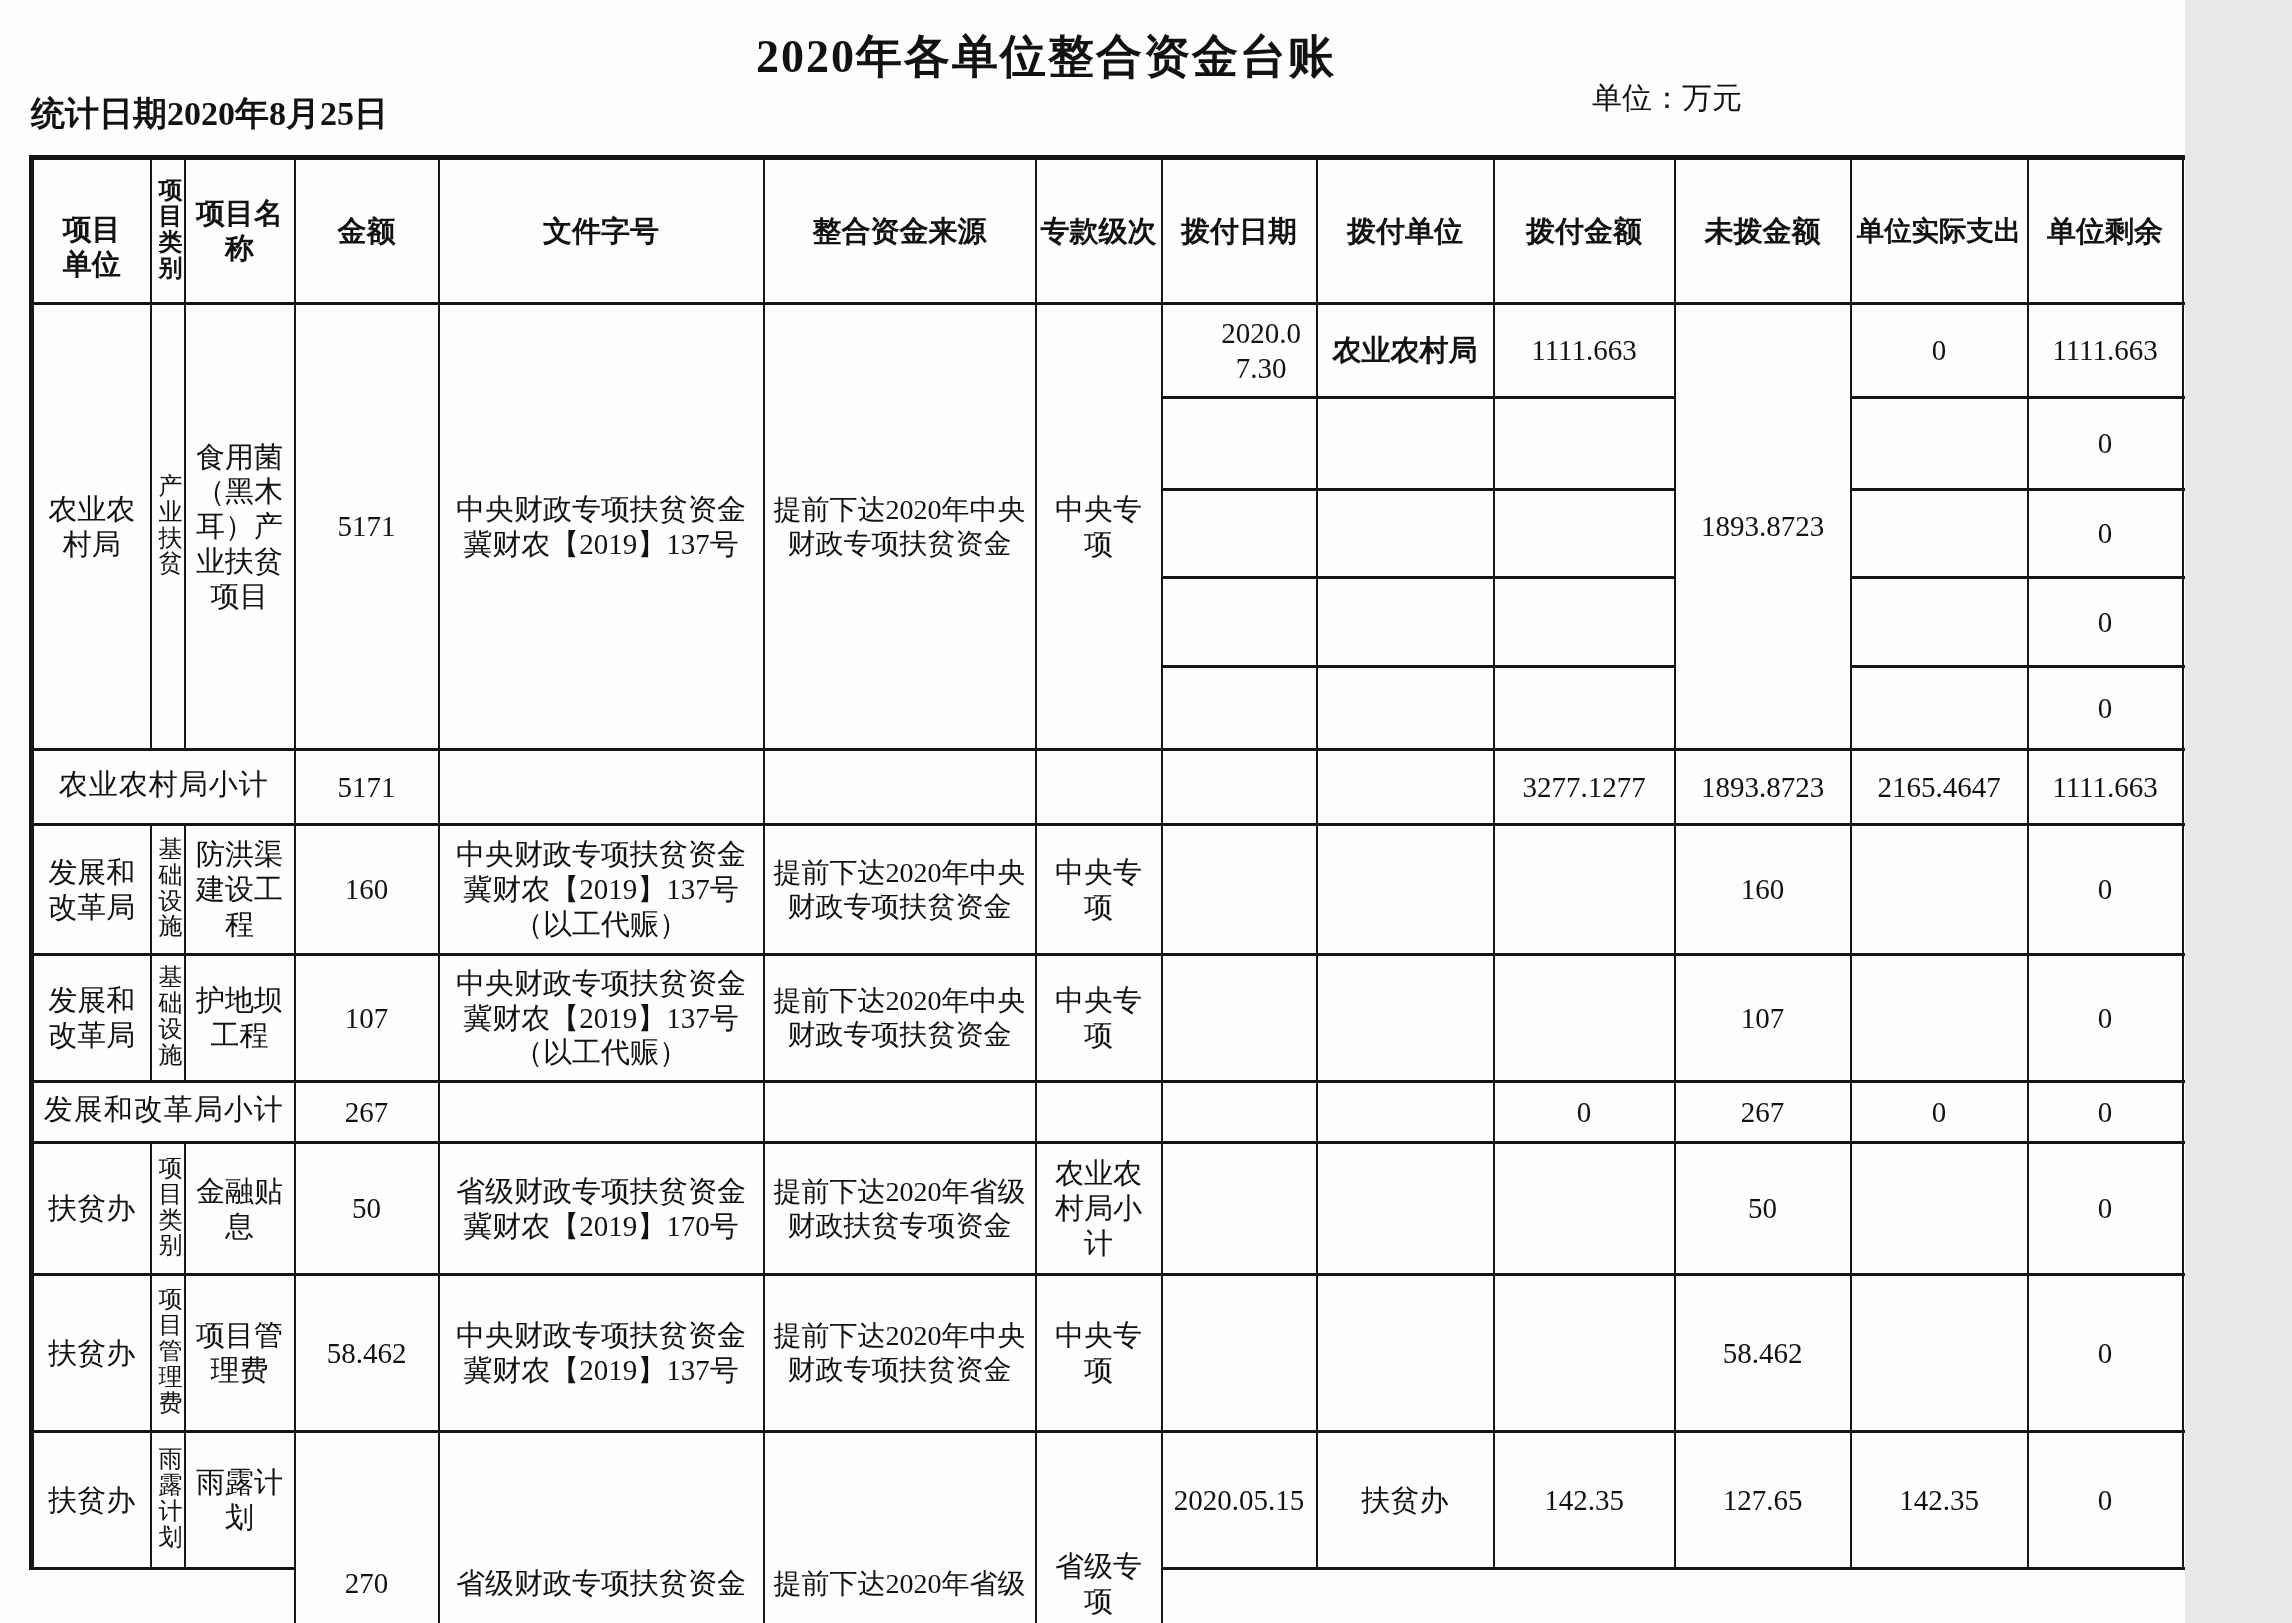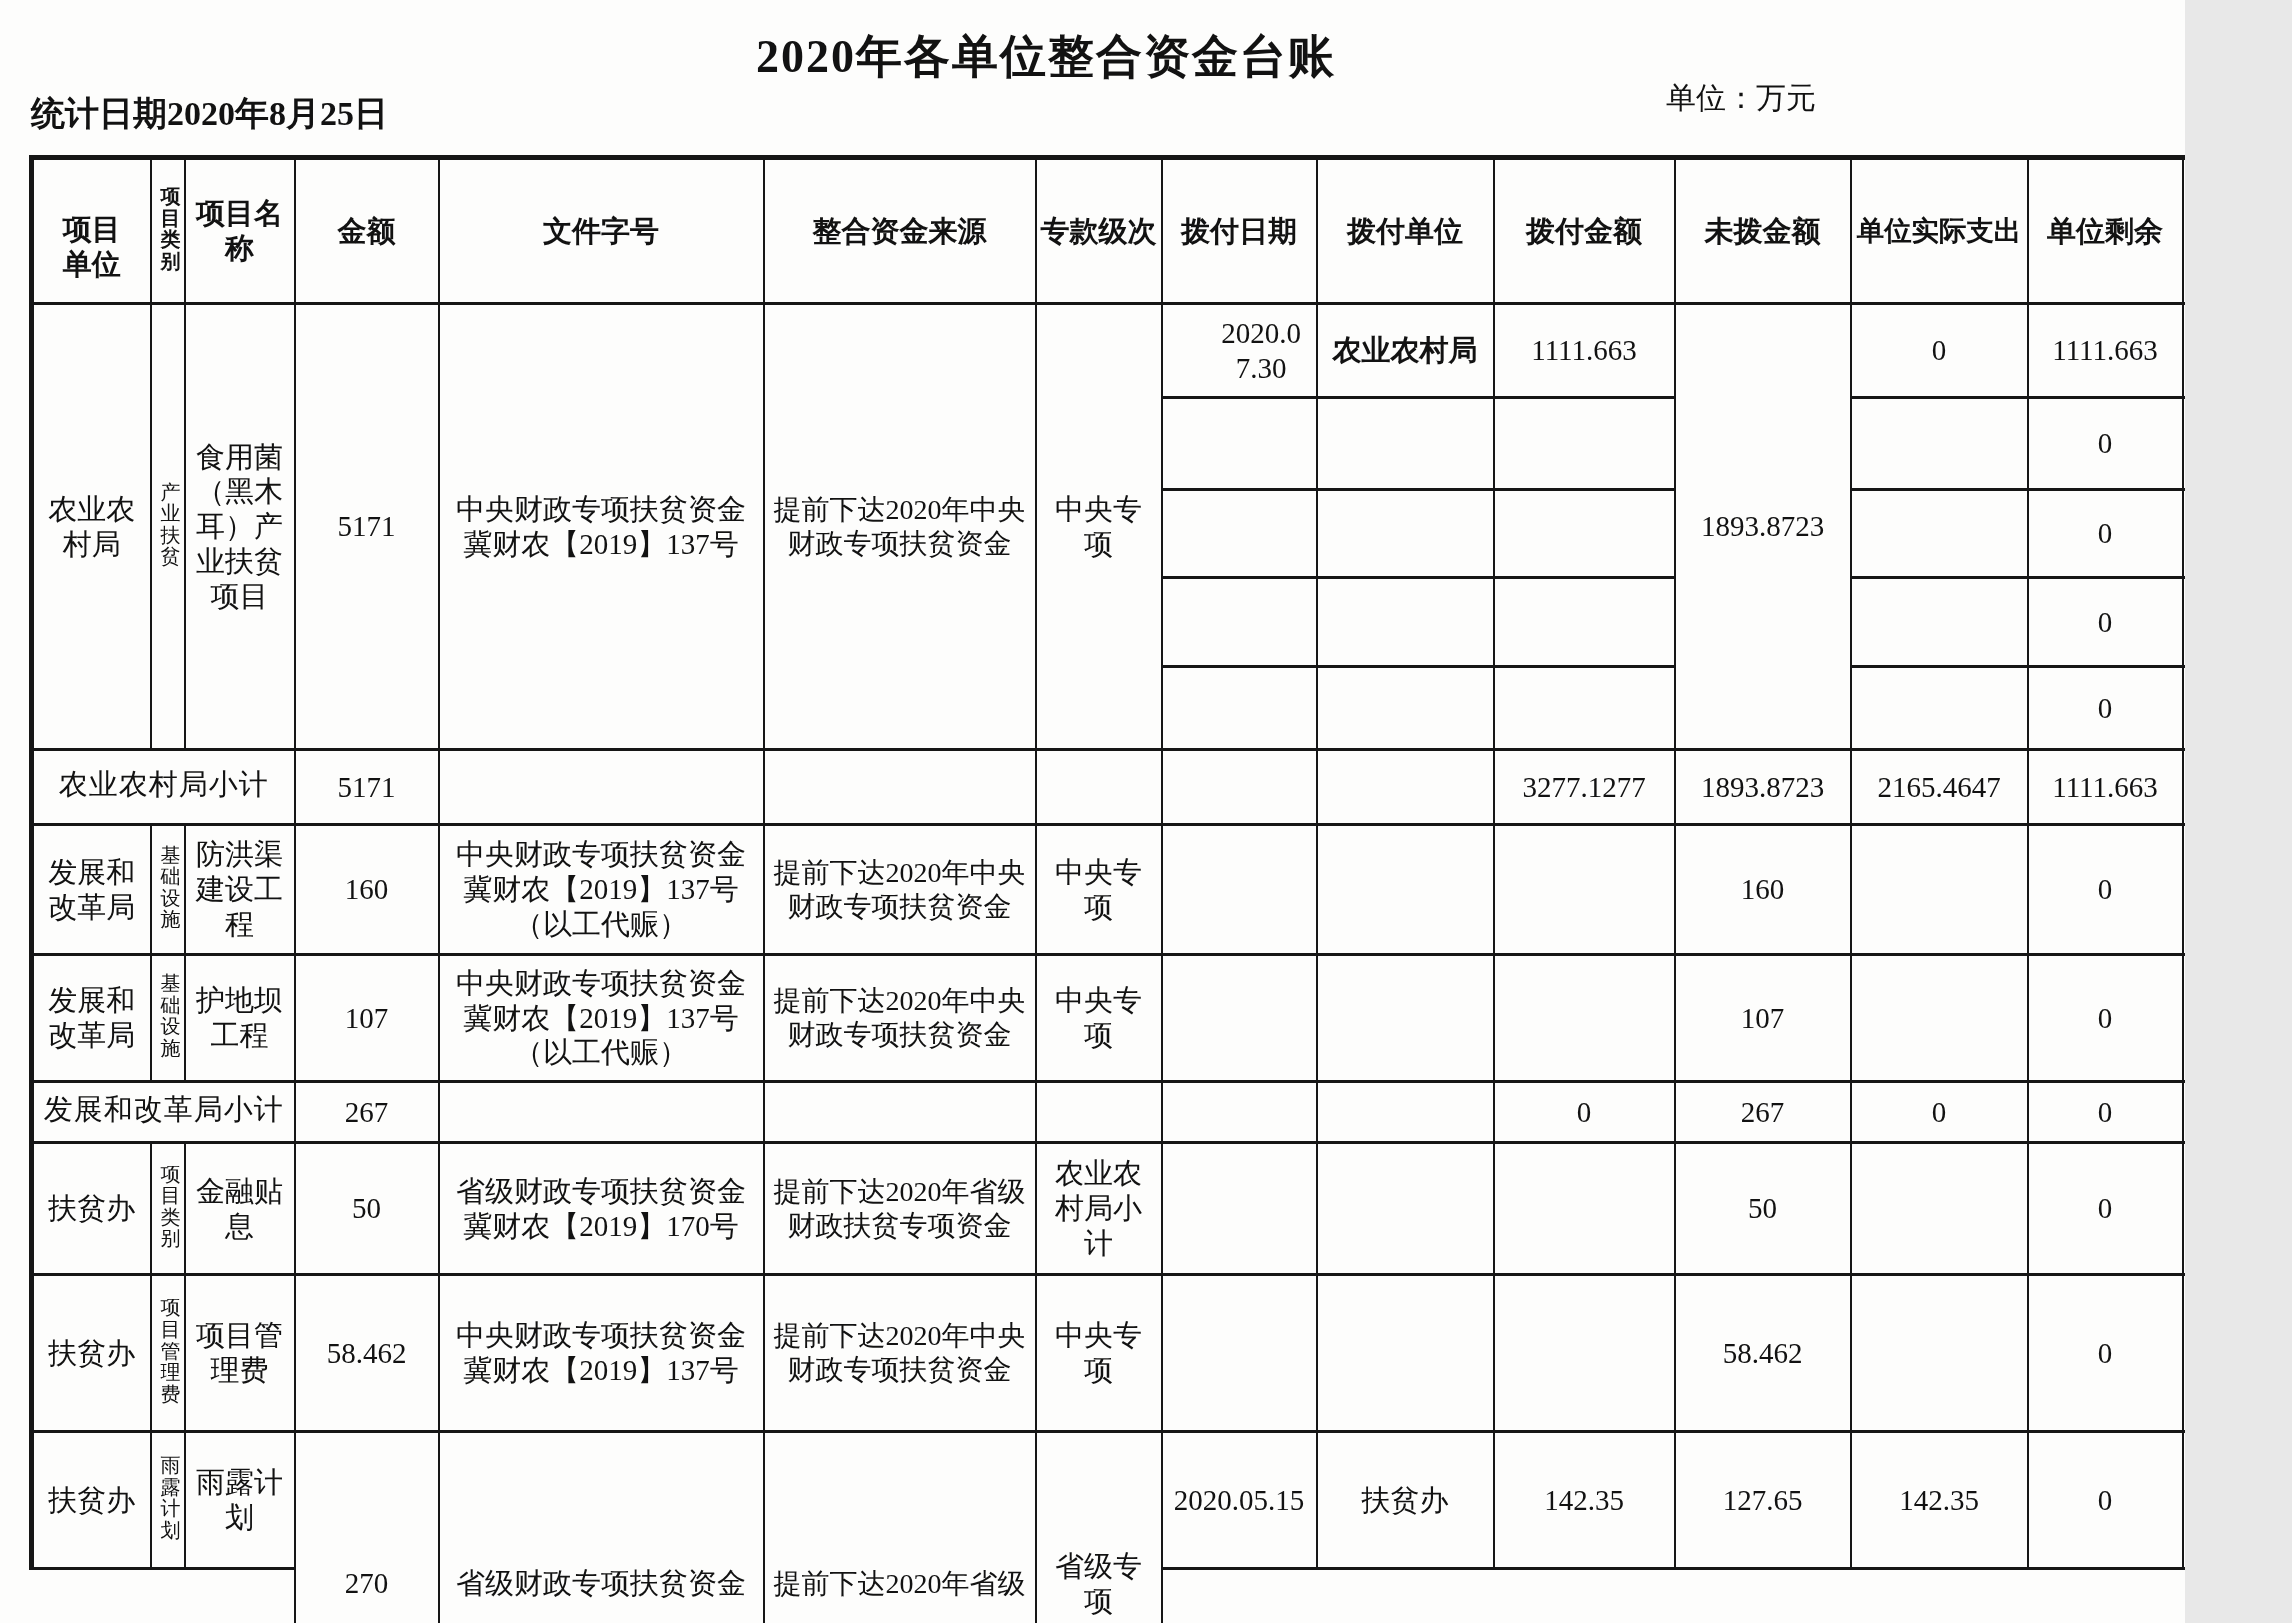--- a/index.html
+++ b/index.html
@@ -1,31 +1,31 @@
 <!DOCTYPE html>
 <html><head>
 <meta charset="utf-8">
 <style>
   html,body{margin:0;padding:0;background:#e8e8e8;}
   #page{position:relative;width:2185px;height:1623px;background:#fdfdfc;overflow:hidden;
         font-family:"Liberation Serif","DejaVu Serif",serif;color:#121212;}
   #title{position:absolute;top:25.5px;left:1046px;transform:translateX(-50%);
          font-size:46px;font-weight:bold;letter-spacing:2px;white-space:nowrap;}
   #statdate{position:absolute;top:73px;left:31px;font-size:34px;font-weight:bold;white-space:nowrap;margin-top:18px;}
-  #unitnote{position:absolute;top:78px;left:1666px;font-size:30px;white-space:nowrap;font-family:Liberation Serif, serif;}
+  #unitnote{position:absolute;top:78px;left:1592px;font-size:30px;white-space:nowrap;font-family:Liberation Serif, serif;}
   table{position:absolute;left:29px;top:155px;width:2237px;border-collapse:collapse;table-layout:fixed;}
   td,th{border:solid #161616;border-width:3.9px 2.9px;padding:0 3.9px;text-align:center;vertical-align:middle;
         font-size:29px;font-weight:normal;line-height:1.2;overflow:hidden;}
   th{font-weight:bold;}
   .bl{border-left-width:5.9px;}
   .br{border-right-width:5.9px;}
   .bt{border-top-width:5.9px;}
   .nb{border:none;}
   .ba{word-break:break-all;}
-  .v{display:inline-block;width:30px;word-break:break-all;line-height:1.08;font-size:20px;}
+  .v{display:inline-block;width:30px;word-break:break-all;line-height:1.08;font-size:24px;}
   .w64{display:inline-block;width:65px;word-break:break-all;margin-top:32px;}
   .wrapdate{display:inline-block;max-width:123px;word-break:break-all;margin-left:44px;}
   .src{font-size:28px;word-break:break-all;}
   .lvl{padding:0 18px;word-break:break-all;}
   .nw{white-space:nowrap;font-size:27.4px;padding:0 1px;}
   .bold{font-weight:bold;}
   .subtotal{letter-spacing:1px;font-family:Liberation Mono, monospace;}
 </style>
 </head>
 <body>

